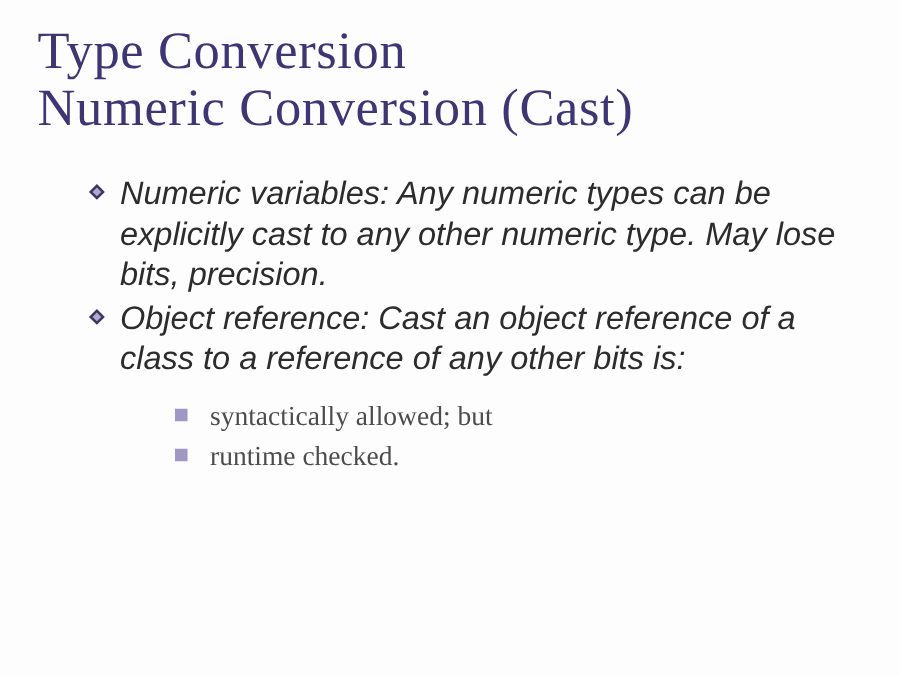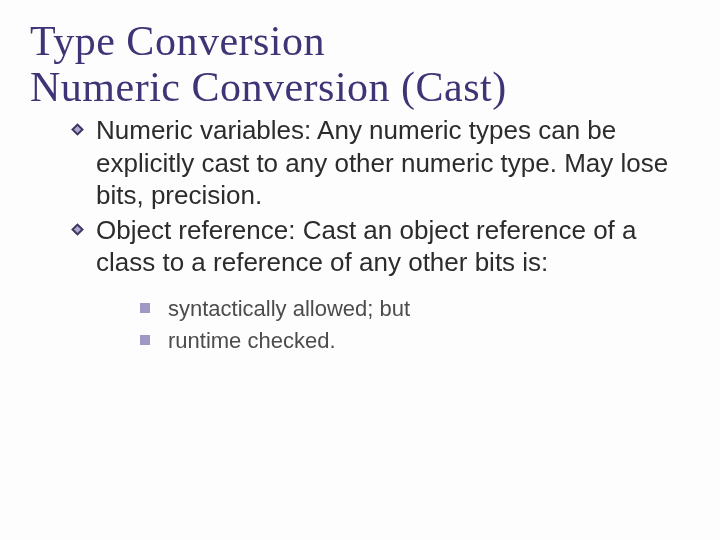--- a/index.html
+++ b/index.html
@@ -9,53 +9,55 @@
     font-family: Verdana, Geneva, sans-serif;
     padding: 18px 30px 30px 30px;
     color: #222;
   }
   .title {
     font-family: "Times New Roman", Times, serif;
     font-size: 42px;
     line-height: 1.1;
     color: #3e3576;
     font-weight: 400;
-    margin-bottom: 4px;
+    margin-bottom: 28px;
     letter-spacing: 0.5px;
   }
   .body-list {
     margin-left: 40px;
     margin-right: 10px;
   }
   .body-item {
     position: relative;
     font-size: 26px;
     line-height: 1.25;
     color: #2c2c2c;
     padding-left: 26px;
     margin-bottom: 2px;
+    font-style: italic;
   }
   .body-item .bullet {
     position: absolute;
     left: 0;
     top: 8px;
     width: 15px;
     height: 15px;
   }
   .body-item .bullet svg { display: block; }
   .sub-list {
     margin-left: 110px;
     margin-top: 14px;
   }
   .sub-item {
     position: relative;
     font-size: 22px;
     line-height: 1.45;
     color: #4c4c4c;
     padding-left: 28px;
+    font-family: Liberation Serif, serif;
   }
   .sub-item .sq {
     position: absolute;
     left: 0;
     top: 10px;
     width: 10px;
     height: 10px;
     background: #a097c5;
   }
 </style>

